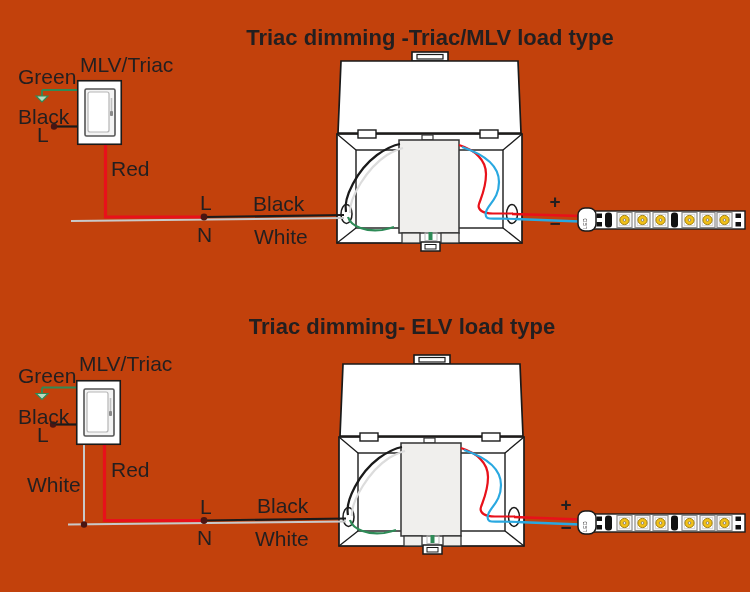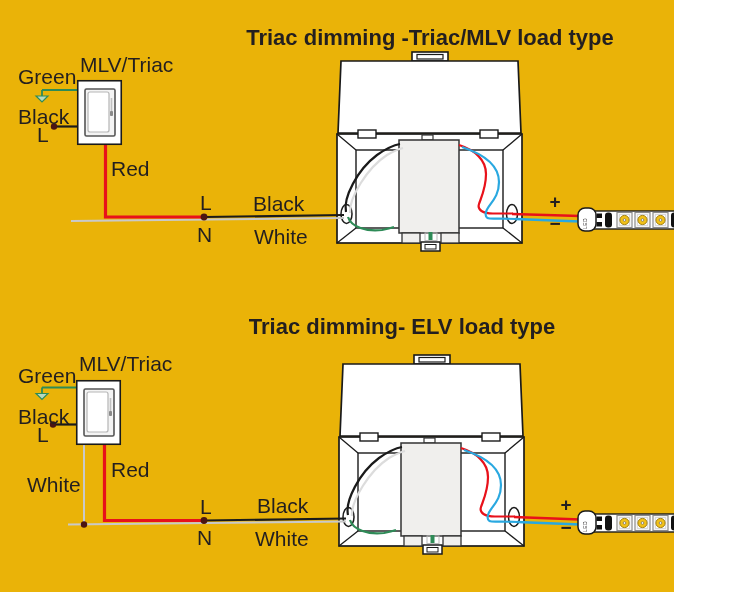--- a/index.html
+++ b/index.html
@@ -1,16 +1,16 @@
 <!DOCTYPE html>
 <html><head>
 <meta charset="utf-8">
 <style>
   html,body{margin:0;padding:0;background:#ffffff;}
-  .canvas{position:relative;width:674px;height:592px;background:#eab308;overflow:hidden;
+  .canvas{position:relative;width:750px;height:592px;background:#c2410c;overflow:hidden;
           font-family:"Liberation Sans",sans-serif;}
   svg{position:absolute;left:0;top:0;}
   .title{font:bold 22px "Liberation Sans",sans-serif;fill:#231f20;}
   .lbl{font:21px "Liberation Sans",sans-serif;fill:#231f20;}
   .pm{font:600 19px "Liberation Sans",sans-serif;fill:#231f20;}
   .ledtxt{font:5px "Liberation Sans",sans-serif;fill:#231f20;letter-spacing:.4px;}
 </style>
 </head>
 <body>
 

